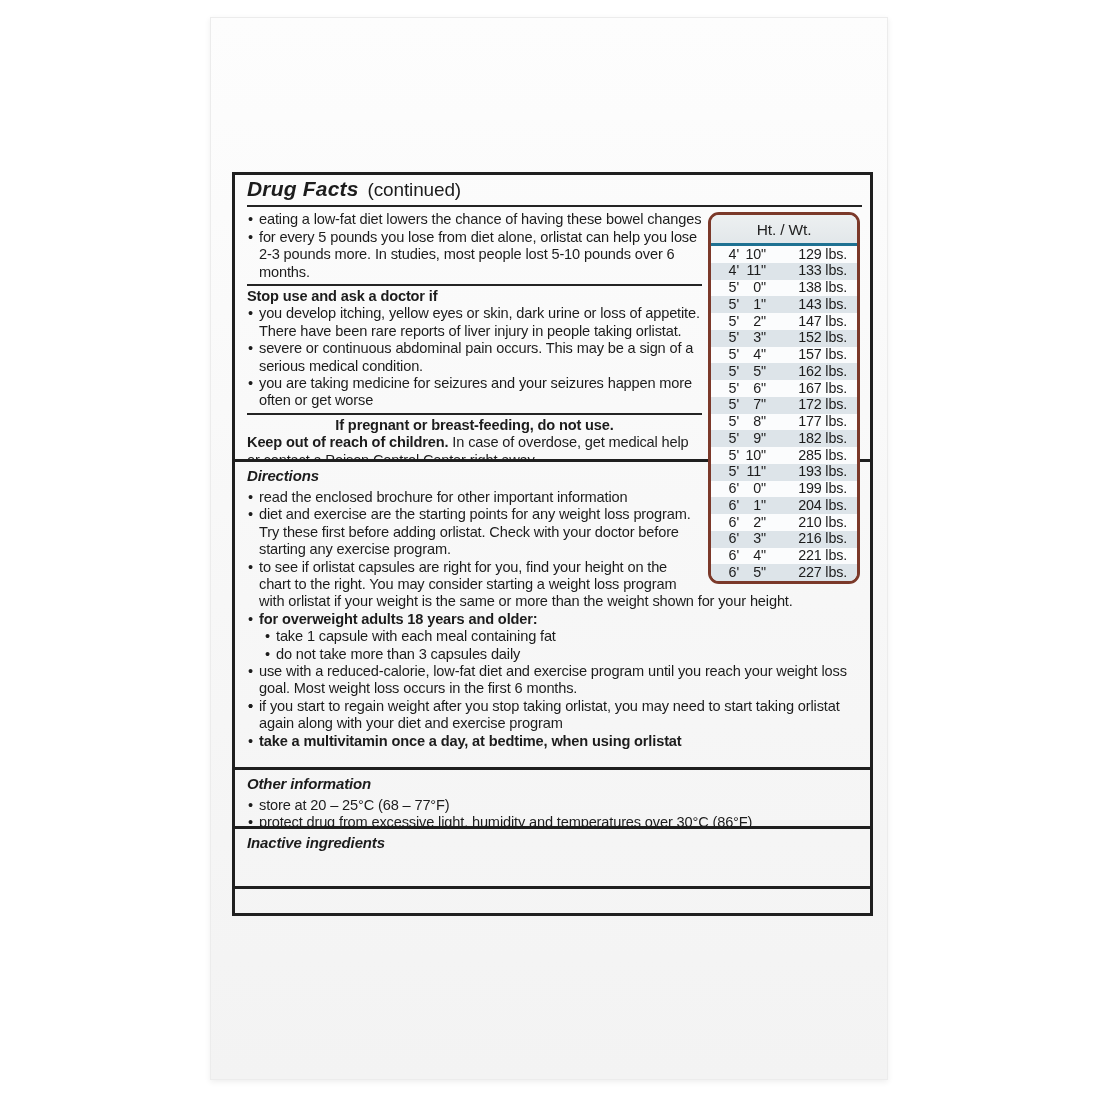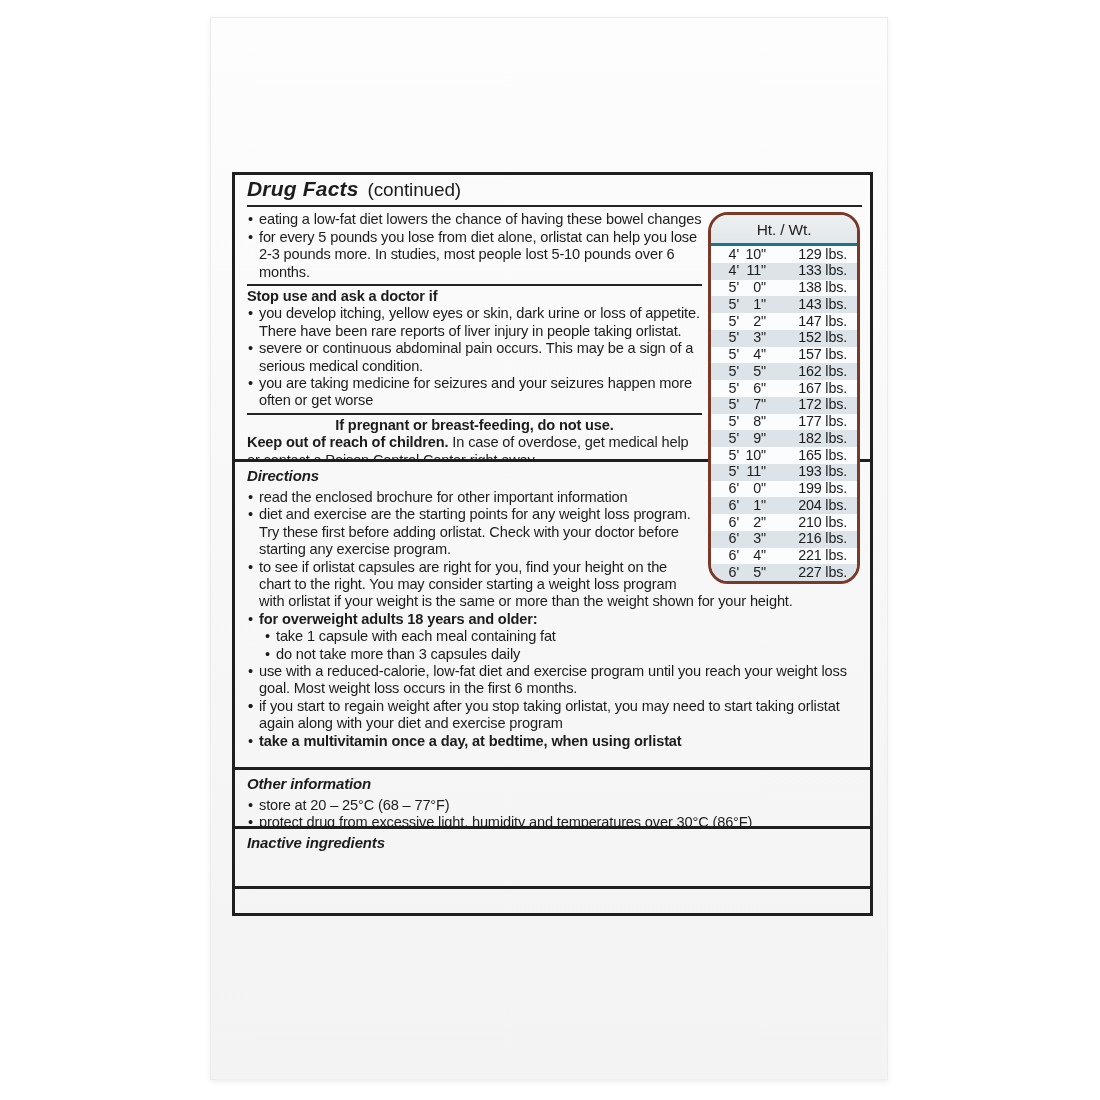--- a/index.html
+++ b/index.html
@@ -50,21 +50,21 @@
   .inactive-text{line-height:16.8px;}
 
   .q-row{display:flex;align-items:baseline;gap:7px;padding-top:1px;}
   .q-head{font-style:italic;font-weight:bold;font-size:19px;line-height:24px;white-space:nowrap;}
   .q-mid{white-space:nowrap;margin-top:28px;}
   .q-phone{font-weight:bold;white-space:nowrap;}
 
   
   .htwt{
     position:absolute;left:476px;top:40px;width:152px;height:372px;
-    box-sizing:border-box;border:3px solid #7b392a;border-radius:20px;
+    box-sizing:border-box;border:3px solid #7b392a;border-radius:11px;
     background:#fbfcfd;z-index:5;overflow:hidden;
   }
   .htwt-head{
     height:22px;padding-top:6px;text-align:center;font-size:15.5px;
     background:linear-gradient(#edf0f1,#e2e7ea);
     border-bottom:3px solid #1e7192;color:#222;
   }
   .hrow{display:flex;height:16.75px;align-items:center;padding:0 10px;font-size:14.3px;}
   .hrow .ft{width:18px;text-align:right;}
   .hrow .in{width:27px;text-align:right;}
@@ -288,21 +288,21 @@
 
           <div class="hrow shade">
             <span class="ft">5'</span>
             <span class="in">9"</span>
             <span class="wt">182 lbs.</span>
           </div>
 
           <div class="hrow">
             <span class="ft">5'</span>
             <span class="in">10"</span>
-            <span class="wt">165 lbs.</span>
+            <span class="wt">285 lbs.</span>
           </div>
 
           <div class="hrow shade">
             <span class="ft">5'</span>
             <span class="in">11"</span>
             <span class="wt">193 lbs.</span>
           </div>
 
           <div class="hrow">
             <span class="ft">6'</span>

